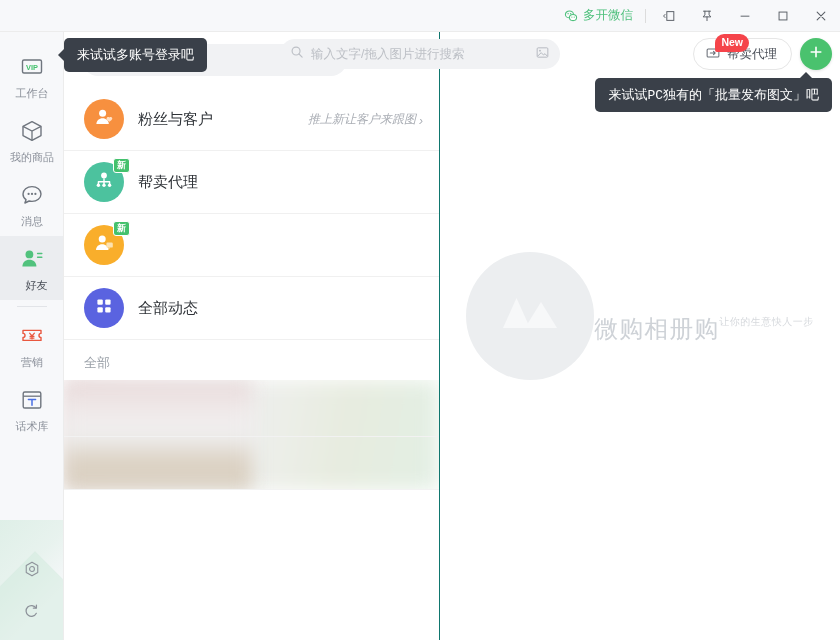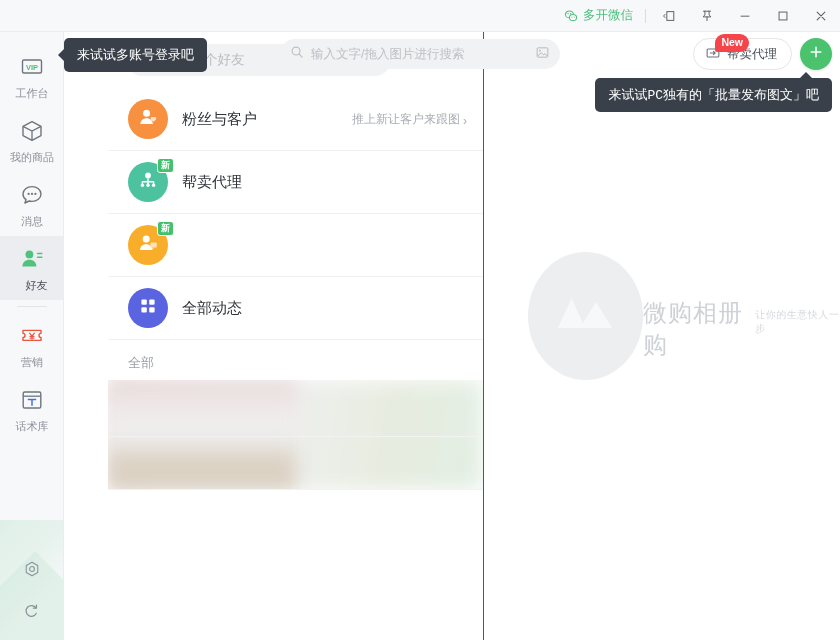--- a/index.html
+++ b/index.html
@@ -19,21 +19,21 @@
   }
   .multi-open { display:flex; align-items:center; gap:5px; color:#4ec07c;
     font-size:12.5px; padding:14px 8px; height:32px; cursor:default; }
   .multi-open svg { display:block; }
   .tb-sep { width:1px; height:14px; background:#dcdcdc; margin:0 4px; }
   .tb-btn { width:38px; height:32px; display:flex; align-items:center;
     justify-content:center; cursor:default; }
   .tb-btn svg { display:block; }
 
   
-  .body-row { flex:1; display:flex; min-height:0;gap:44px; }
+  .body-row { flex:1; display:flex; min-height:0; }
 
   
   .rail { width:64px; flex:0 0 64px; background:#f7f8fa;
     border-right:1px solid #ececec; position:relative;
     display:flex; flex-direction:column; align-items:center; overflow:hidden; }
   .rail-top { padding-top:12px; width:100%; }
   .rail-item { width:64px; height:64px; display:flex; flex-direction:column;
     align-items:center; justify-content:center; gap:4px; cursor:default; }
   .rail-item .ri-label { font-size:11px; color:#8a8f99; line-height:1; }
   .rail-item.active { background:#ebedf0; }
@@ -64,21 +64,21 @@
 
   .ent-list { flex:0 0 auto; }
   .ent { height:63px; display:flex; align-items:center; padding:0 16px 0 20px;
     gap:14px; border-bottom:1px solid #f0f0f0; cursor:default; position:relative; }
   .avatar { width:40px; height:40px; border-radius:50%; flex:0 0 40px;
     display:flex; align-items:center; justify-content:center; position:relative; }
   .badge-new { position:absolute; top:-4px; right:-6px; background:#44c16d;
     color:#fff; font-size:9px; line-height:1; padding:2px 3px; border-radius:3px;
     border:1.5px solid #fff; font-weight:bold; }
   .ent-name { font-size:15px; color:#2f3338; flex:1; }
-  .ent-hint { font-size:12px; color:#a9adb4; display:flex; align-items:flex-end; gap:3px; }
+  .ent-hint { font-size:12px; color:#a9adb4; display:flex; align-items:flex-end; gap:3px;font-style:italic; }
 
   .group-head { padding:14px 0 8px 20px; font-size:13px; color:#9aa0a8; }
   .blur-area { position:relative; height:110px; margin:0 0 0 0; overflow:hidden; }
   .blur-area .bg { position:absolute; inset:0;
     background:
       radial-gradient(closed-shape at 10% 25%, rgba(214,160,160,.45) 0 18%, rgba(0,0,0,0) 60%),
       linear-gradient(90deg, rgba(223,196,196,.5) 0%, rgba(238,238,240,.75) 35%, rgba(231,234,225,.6) 65%, rgba(218,236,222,.6) 100%);
     filter:blur(10px); }
   .blur-strip { position:absolute; left:0; width:188px; top:0; bottom:0;
     filter:blur(9px); }

